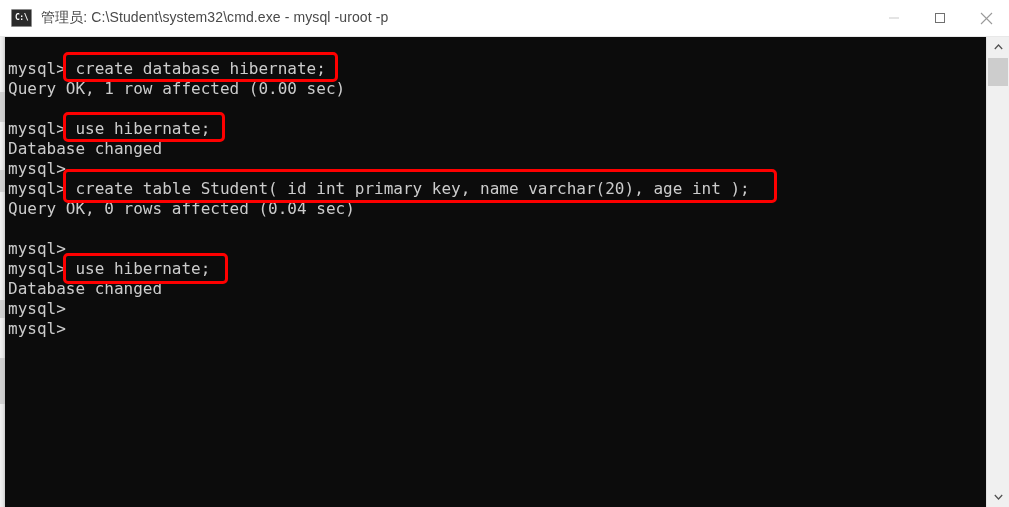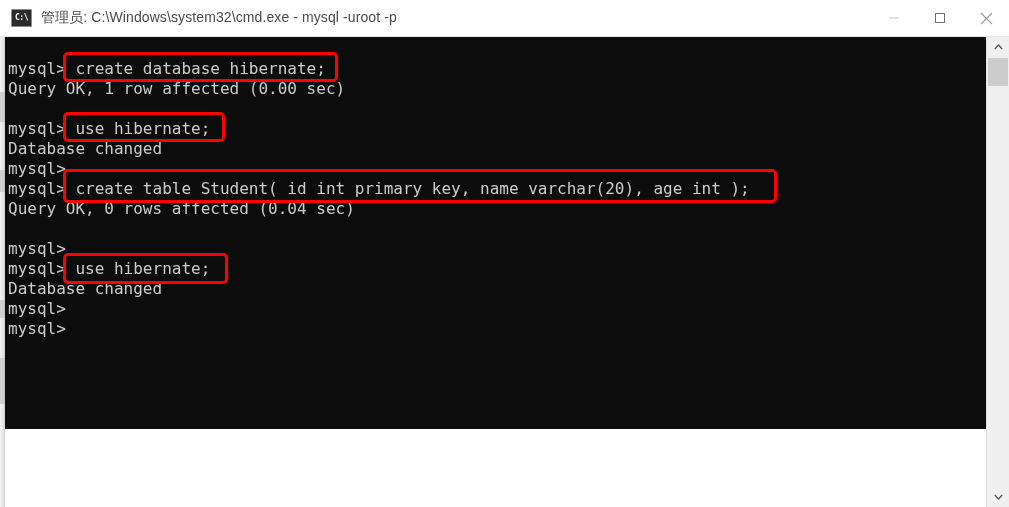--- a/index.html
+++ b/index.html
@@ -89,21 +89,21 @@
     justify-content: center;
   }
   .win-btn svg { display: block; }
 
   
   .console {
     position: absolute;
     left: 5px;
     top: 37px;
     width: 981px;
-    height: 392px;
+    height: 470px;
     background: #0c0c0c;
     overflow: hidden;
   }
   .console-text {
     position: absolute;
     left: 0;
     top: 0;
     color: #cccccc;
     font-family: "DejaVu Sans Mono", monospace;
     font-size: 16px;
@@ -162,21 +162,21 @@
 <div id="window">
 
   <div class="bg-sliver"></div>
   <div class="bg-sliver-mark" style="top:92px;height:30px;"></div>
   <div class="bg-sliver-mark" style="top:170px;height:22px;"></div>
   <div class="bg-sliver-mark" style="top:300px;height:18px;"></div>
   <div class="bg-sliver-mark" style="top:358px;height:46px;"></div>
 
   <div class="titlebar">
     <div class="title-icon">C:\</div>
-    <div class="title-text">管理员: C:\Windows\system32\cmd.exe - mysql  -uroot -p</div>
+    <div class="title-text">管理员: C:\Student\system32\cmd.exe - mysql  -uroot -p</div>
 
     <div class="win-controls">
       <div class="win-btn">
         <svg width="12" height="12" viewBox="0 0 12 12">
           <line x1="1" y1="6" x2="11" y2="6" stroke="#c9c9c9" stroke-width="1"></line>
         </svg>
       </div>
       <div class="win-btn">
         <svg width="12" height="12" viewBox="0 0 12 12">
           <rect x="1.5" y="1.5" width="9" height="9" fill="none" stroke="#707070" stroke-width="1"></rect>

